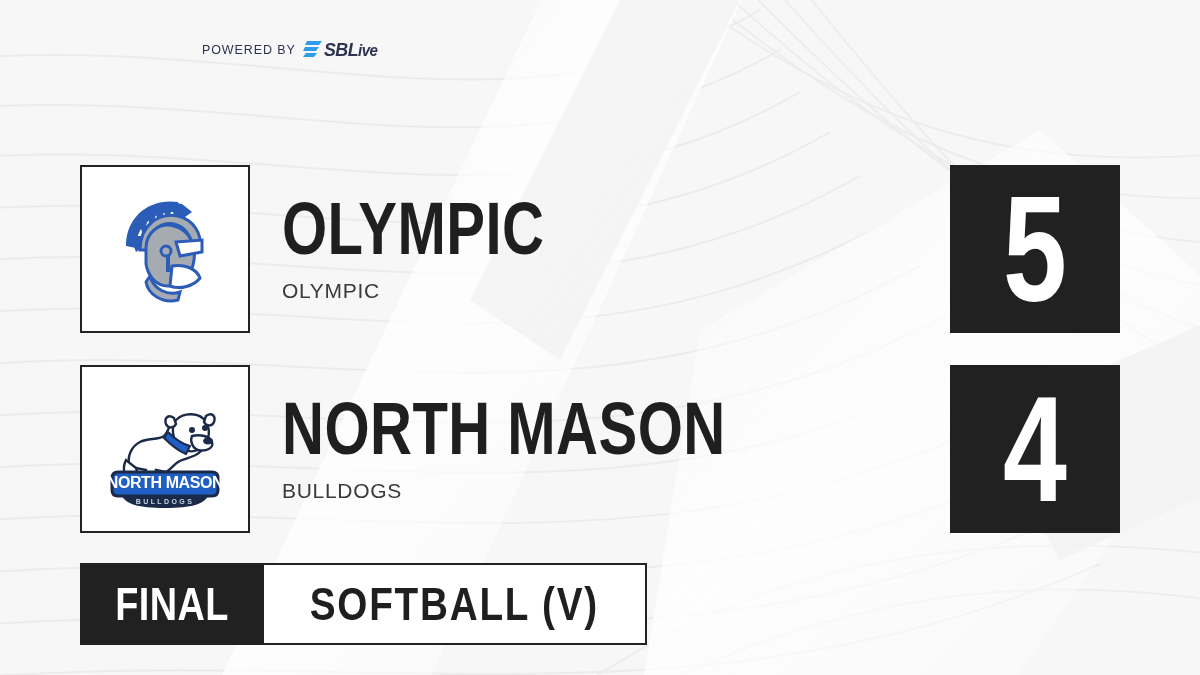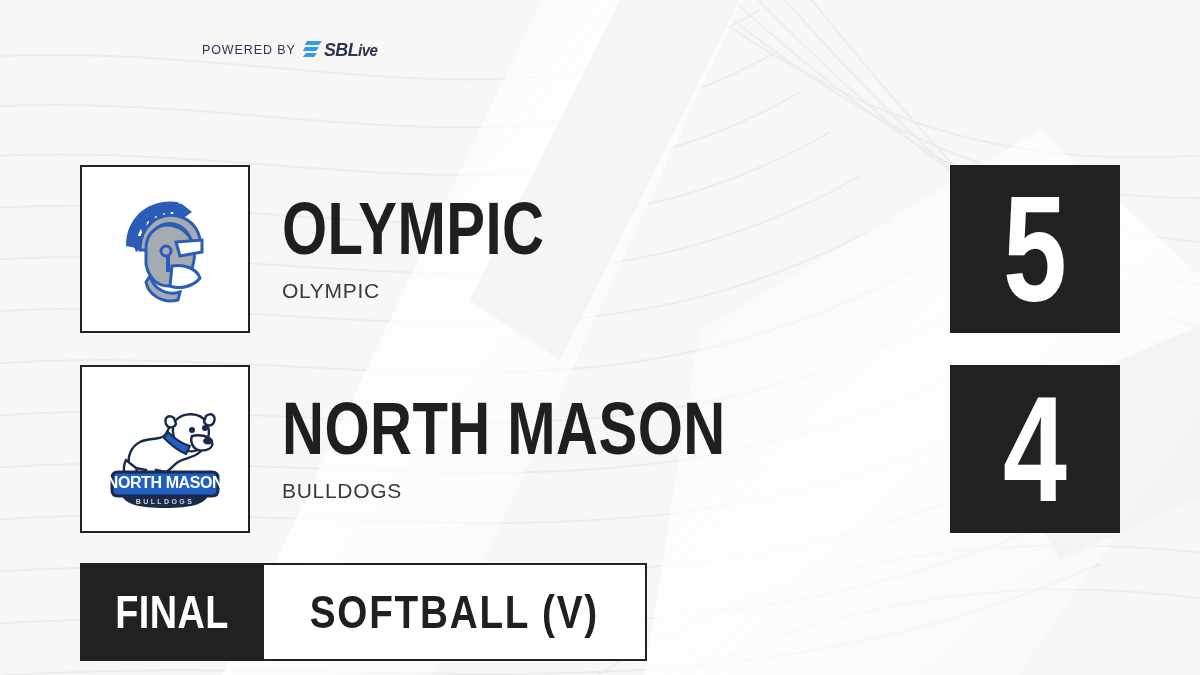--- a/index.html
+++ b/index.html
@@ -96,21 +96,21 @@
     color:#ffffff;
     font-size:140px; font-weight:bold;
     line-height:1;
     transform:scaleX(0.82) scaleY(1.08);
     transform-origin:center center;
   }
 
   
   .status-bar {
     position:absolute; left:80px; top:563px;
-    height:98px; display:flex; align-items:stretch;
+    height:82px; display:flex; align-items:stretch;
   }
   .status-state {
     background:#212121;
     display:flex; align-items:center; justify-content:center;
     padding:0 26px;
   }
   .status-state span {
     font-family:"Liberation Sans Narrow","Liberation Sans", sans-serif;
     color:#ffffff; font-size:44px; font-weight:bold;
     letter-spacing:0.5px; line-height:1;

